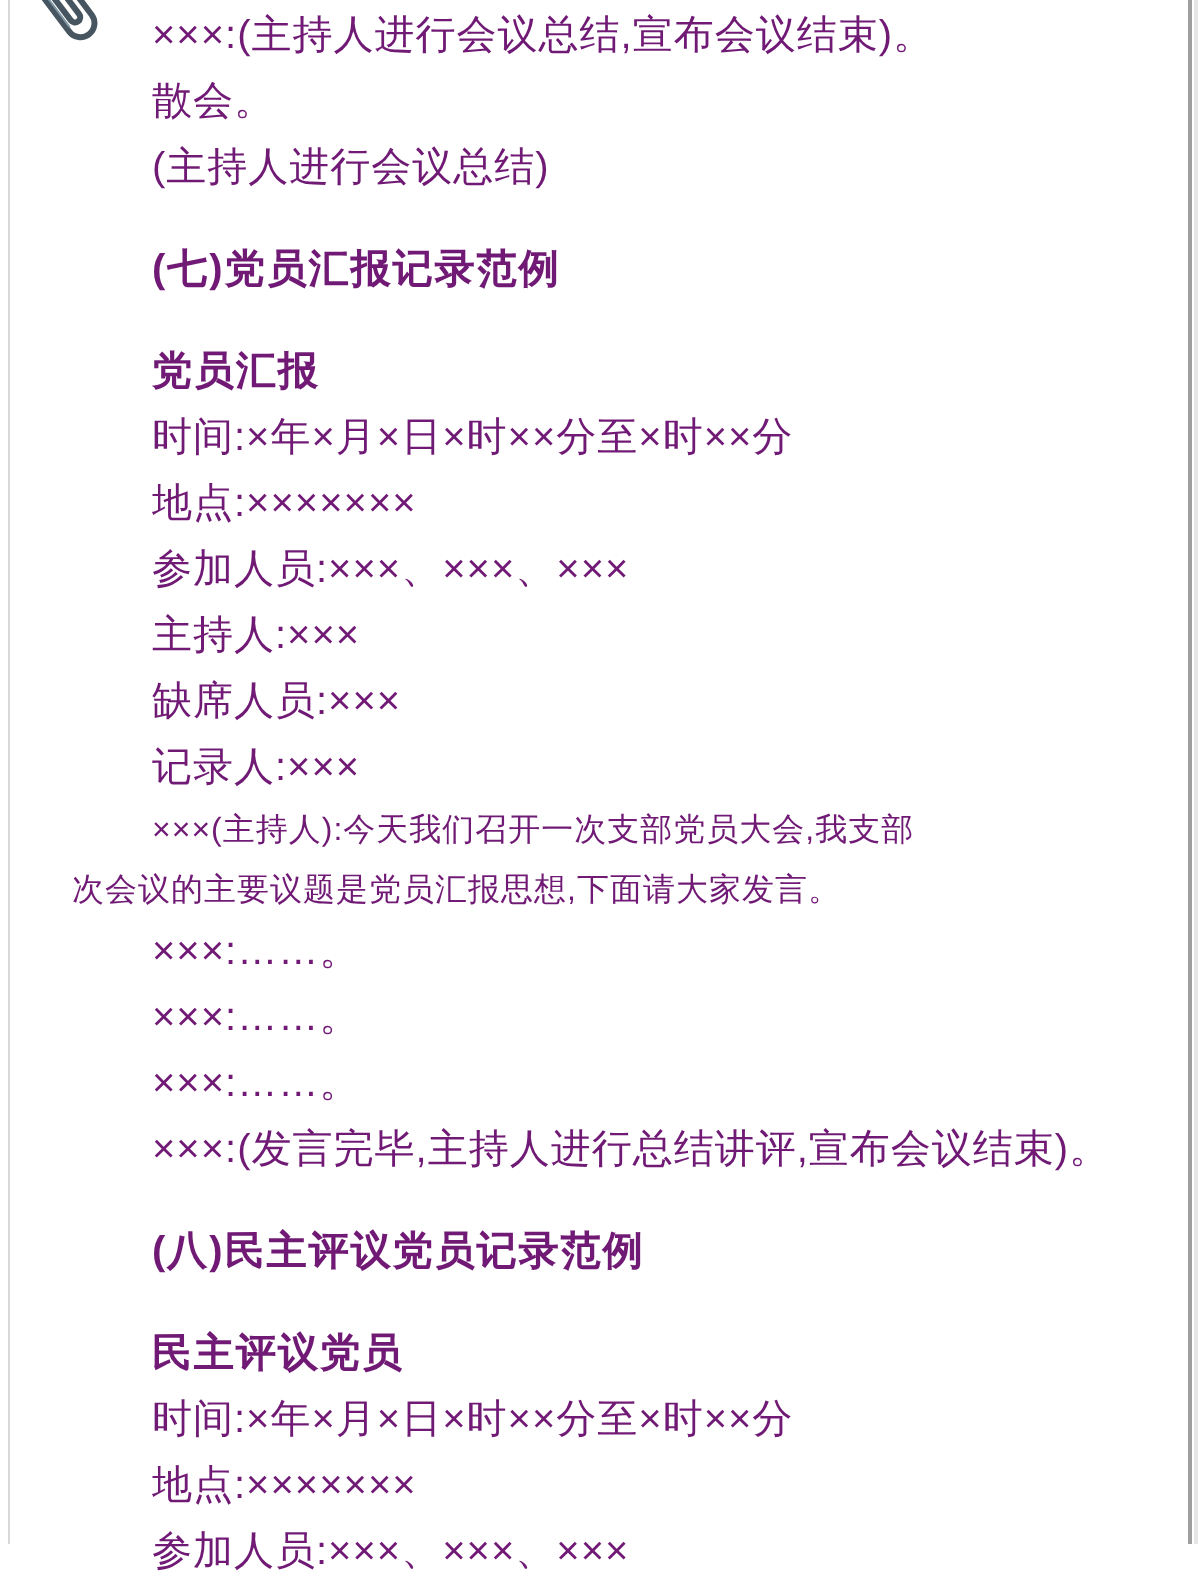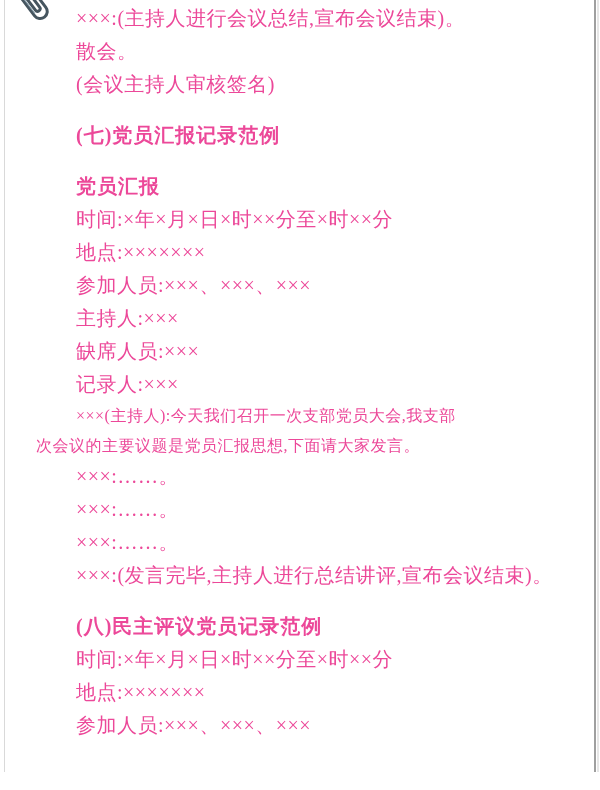--- a/index.html
+++ b/index.html
@@ -9,22 +9,22 @@
     height: 790px;
     background: #ffffff;
     overflow: hidden;
   }
   .page {
     position: relative;
     width: 600px;
     height: 772px;
     background: #ffffff;
     box-sizing: border-box;
-    font-family: Liberation Serif, serif;
-    color: #ec4899;
+    font-family: Liberation Sans, sans-serif;
+    color: #701a75;
   }
   
   .edge-left {
     position: absolute;
     left: 4px; top: 0; bottom: 0;
     width: 1px;
     background: #d9d9d9;
   }
   
   .edge-right {
@@ -83,40 +83,41 @@
 
   <svg class="paperclip" viewBox="0 0 34 64" fill="none" xmlns="http://www.w3.org/2000/svg">
     <path d="M10 6 L10 44 A7 7 0 0 0 24 44 L24 14 A5 5 0 0 0 14 14 L14 40 A2.6 2.6 0 0 0 19.2 40 L19.2 16" stroke="#46555f" stroke-width="3" stroke-linecap="round" fill="none"></path>
     <path d="M11.5 8 L11.5 42" stroke="#7e95a3" stroke-width="1" stroke-linecap="round" fill="none"></path>
   </svg>
 
   <div class="content">
 
     <p class="line indent">×××:(主持人进行会议总结,宣布会议结束)。</p>
     <p class="line indent">散会。</p>
-    <p class="line indent">(会议主持人审核签名)</p>
+    <p class="line indent">(主持人进行会议总结)</p>
 
     <p class="line indent bold">(七)党员汇报记录范例</p>
     <p class="line indent bold">党员汇报</p>
 
     <p class="line indent">时间:×年×月×日×时××分至×时××分</p>
     <p class="line indent">地点:×××××××</p>
     <p class="line indent">参加人员:×××、×××、×××</p>
     <p class="line indent">主持人:×××</p>
     <p class="line indent">缺席人员:×××</p>
     <p class="line indent">记录人:×××</p>
 
     <p class="para-line indent">×××(主持人):今天我们召开一次支部党员大会,我支部</p>
     <p class="para-line">次会议的主要议题是党员汇报思想,下面请大家发言。</p>
 
     <p class="line indent">×××:……。</p>
     <p class="line indent">×××:……。</p>
     <p class="line indent">×××:……。</p>
     <p class="line indent">×××:(发言完毕,主持人进行总结讲评,宣布会议结束)。</p>
 
     <p class="line indent bold">(八)民主评议党员记录范例</p>
+    <p class="line indent bold">民主评议党员</p>
 
     <p class="line indent">时间:×年×月×日×时××分至×时××分</p>
     <p class="line indent">地点:×××××××</p>
     <p class="line indent">参加人员:×××、×××、×××</p>
 
   </div>
 </div>
 
 </body></html>

